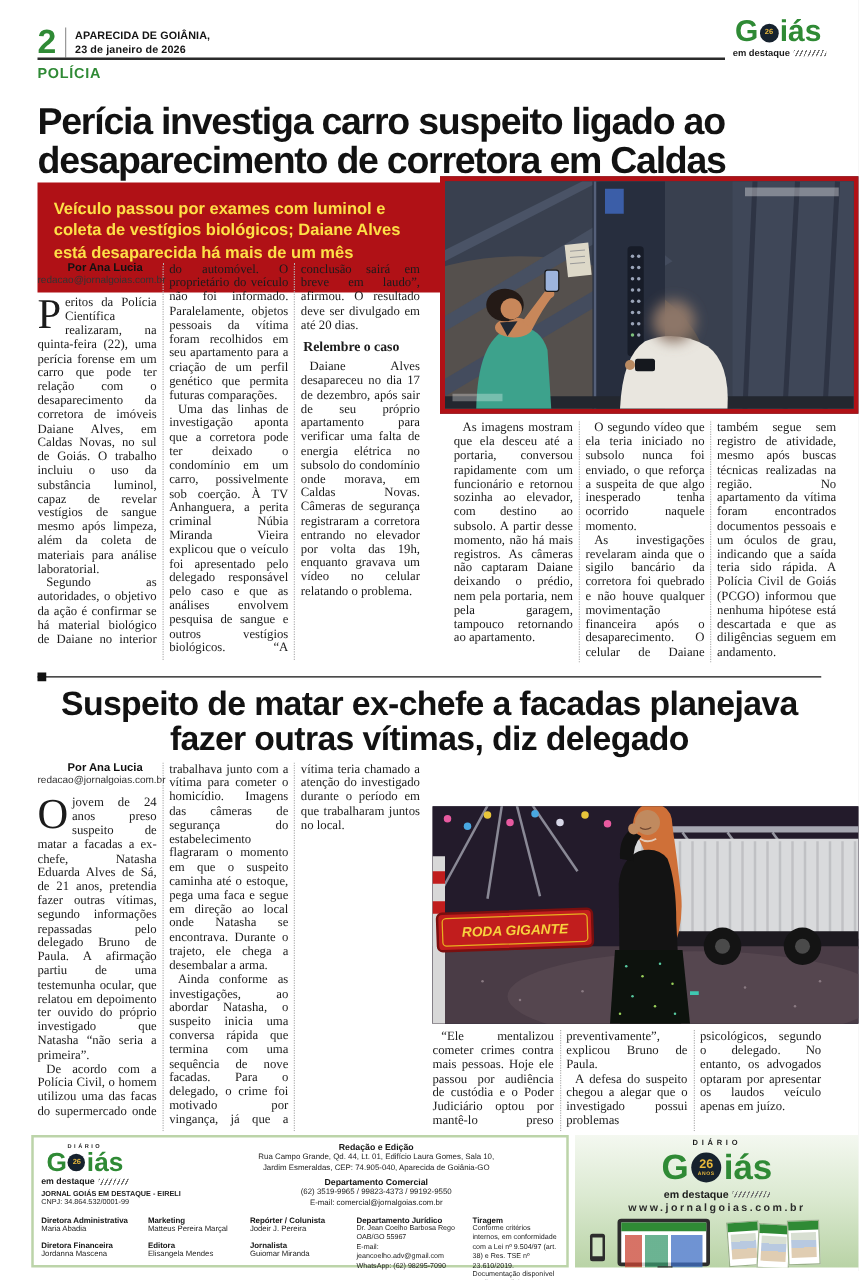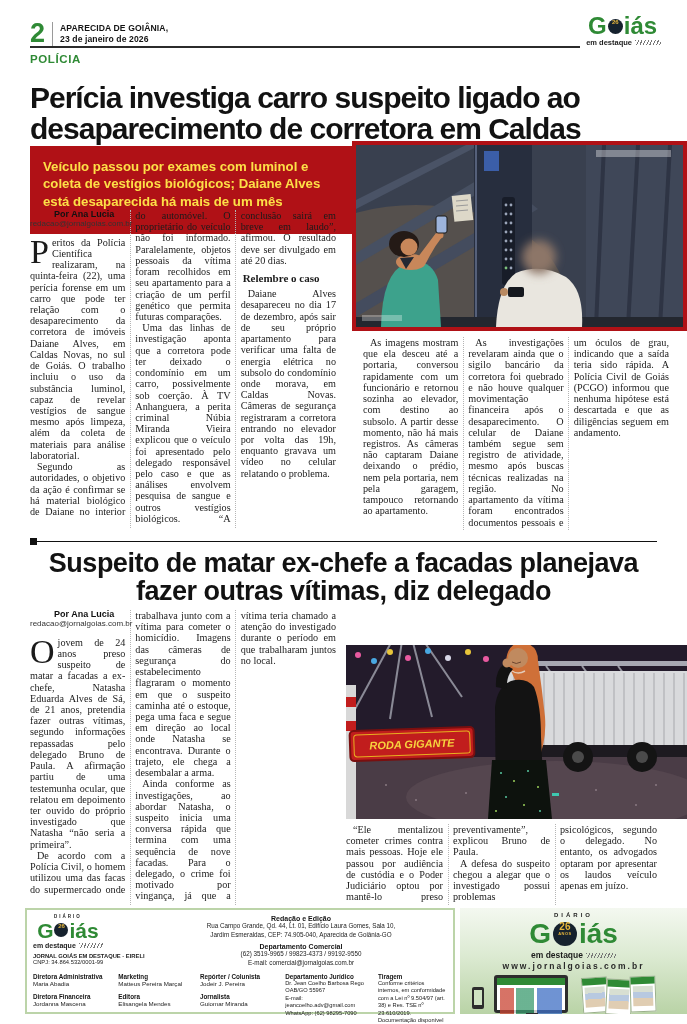--- a/index.html
+++ b/index.html
@@ -8,21 +8,21 @@
 
   
   .hdr-left { position:absolute; left:30px; top:20px; display:flex; align-items:center; gap:7px; }
   .page-num { color:#2f8a35; font-size:27px; font-weight:800; line-height:1; }
   .hdr-sep { width:1px; height:24px; background:#9a9a9a; }
   .hdr-loc { font-size:8.6px; font-weight:700; color:#141414; line-height:1.25; letter-spacing:.1px; }
   .hdr-rule { position:absolute; left:30px; top:46px; width:627px; height:2px; background:#2b2b2b; }
   .logo { display:flex; flex-direction:column; align-items:center; line-height:1; }
   .logo-row { display:flex; align-items:center; }
   .logo-g { color:#2f8a35; font-weight:800; }
-  .badge26 { display:inline-flex; flex-direction:column; align-items:center; background:#16222e; color:#e7b73c; border-radius:50%; font-weight:700; line-height:1; }
+  .badge26 { display:inline-flex; flex-direction:column; align-items:center; justify-content:center; background:#16222e; color:#e7b73c; border-radius:50%; font-weight:700; line-height:1; }
   .logo-tag { font-weight:700; color:#1c1c1c; display:flex; align-items:center; }
   .hatch { display:inline-block; height:5px; margin-left:3px; background:repeating-linear-gradient(115deg,#777 0 1px,transparent 1px 3px); }
   .hdr-logo { position:absolute; right:22px; top:12px; background:#fff; padding:2px 4px; }
   .hdr-logo .logo-g { font-size:24px; }
   .hdr-logo .badge26 { width:15px; height:15px; font-size:6px; margin:0 1px; }
   .hdr-logo .logo-tag { font-size:7.5px; margin-top:1px; align-self:flex-start; margin-left:2px; }
   .hdr-logo .hatch { width:26px; }
   .section-label { position:absolute; left:30px; top:53px; color:#2f8a35; font-size:11.5px; font-weight:800; letter-spacing:.6px; }
 
   
@@ -186,20 +186,21 @@
     <div class="byline-mail">redacao@jornalgoias.com.br</div>
     <p class="lead">Peritos da Polícia Científica realizaram, na quinta-feira (22), uma perícia forense em um carro que pode ter relação com o desaparecimento da corretora de imóveis Daiane Alves, em Caldas Novas, no sul de Goiás. O trabalho incluiu o uso da substância luminol, capaz de revelar vestígios de sangue mesmo após limpeza, além da coleta de materiais para análise laboratorial.</p>
     <p>Segundo as autoridades, o objetivo da ação é confirmar se há material biológico de Daiane no interior do automóvel. O proprietário do veículo não foi informado. Paralelamente, objetos pessoais da vítima foram recolhidos em seu apartamento para a criação de um perfil genético que permita futuras comparações.</p>
     <p>Uma das linhas de investigação aponta que a corretora pode ter deixado o condomínio em um carro, possivelmente sob coerção. À TV Anhanguera, a perita criminal Núbia Miranda Vieira explicou que o veículo foi apresentado pelo delegado responsável pelo caso e que as análises envolvem pesquisa de sangue e outros vestígios biológicos. “A conclusão sairá em breve em laudo”, afirmou. O resultado deve ser divulgado em até 20 dias.</p>
     <h3 class="subhead">Relembre o caso</h3>
     <p>Daiane Alves desapareceu no dia 17 de dezembro, após sair de seu próprio apartamento para verificar uma falta de energia elétrica no subsolo do condomínio onde morava, em Caldas Novas. Câmeras de segurança registraram a corretora entrando no elevador por volta das 19h, enquanto gravava um vídeo no celular relatando o problema.</p>
   </div>
 
   <div class="colblock a1-right">
     <p class="lead-cont">As imagens mostram que ela desceu até a portaria, conversou rapidamente com um funcionário e retornou sozinha ao elevador, com destino ao subsolo. A partir desse momento, não há mais registros. As câmeras não captaram Daiane deixando o prédio, nem pela portaria, nem pela garagem, tampouco retornando ao apartamento.</p>
+    <p>O segundo vídeo que ela teria iniciado no subsolo nunca foi enviado, o que reforça a suspeita de que algo inesperado tenha ocorrido naquele momento.</p>
     <p>As investigações revelaram ainda que o sigilo bancário da corretora foi quebrado e não houve qualquer movimentação financeira após o desaparecimento. O celular de Daiane também segue sem registro de atividade, mesmo após buscas técnicas realizadas na região. No apartamento da vítima foram encontrados documentos pessoais e um óculos de grau, indicando que a saída teria sido rápida. A Polícia Civil de Goiás (PCGO) informou que nenhuma hipótese está descartada e que as diligências seguem em andamento.</p>
   </div>
 
   <div class="divider"></div>
   <h2 class="headline2">Suspeito de matar ex-chefe a facadas planejava fazer outras vítimas, diz delegado</h2>
 
   <div class="colblock a2-left">
     <div class="byline-name">Por Ana Lucia</div>
     <div class="byline-mail">redacao@jornalgoias.com.br</div>
     <p class="lead">O jovem de 24 anos preso suspeito de matar a facadas a ex-chefe, Natasha Eduarda Alves de Sá, de 21 anos, pretendia fazer outras vítimas, segundo informações repassadas pelo delegado Bruno de Paula. A afirmação partiu de uma testemunha ocular, que relatou em depoimento ter ouvido do próprio investigado que Natasha “não seria a primeira”.</p>

